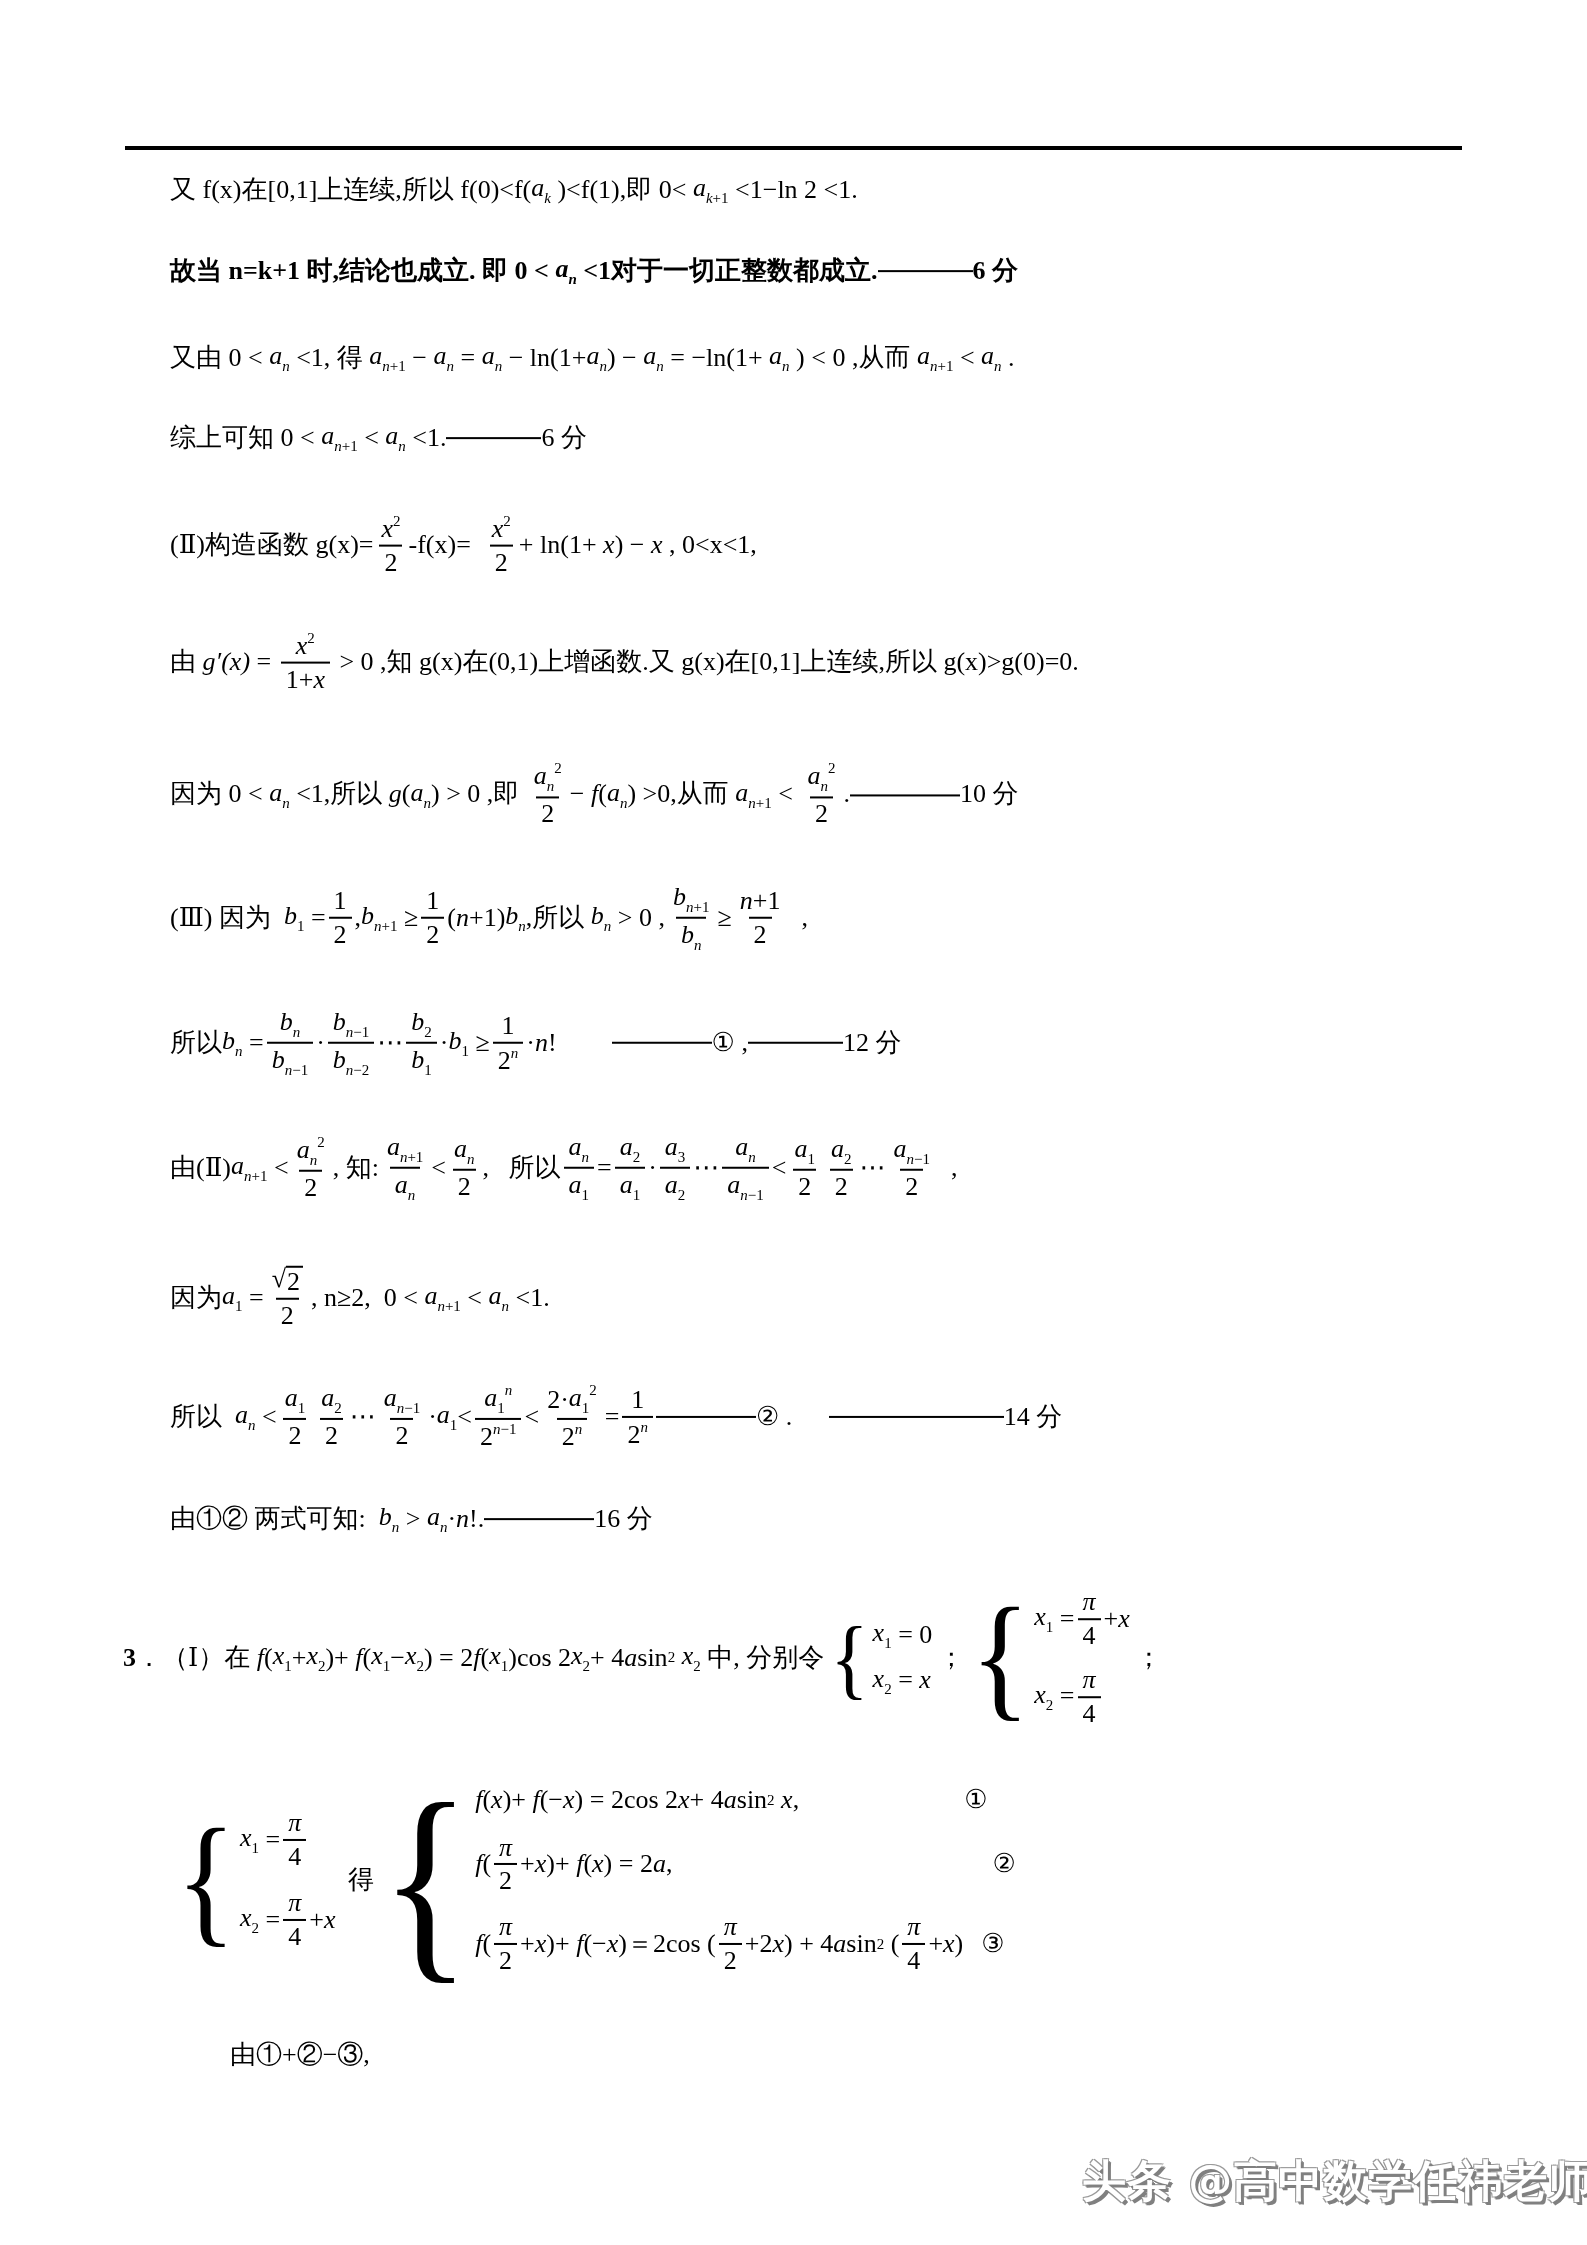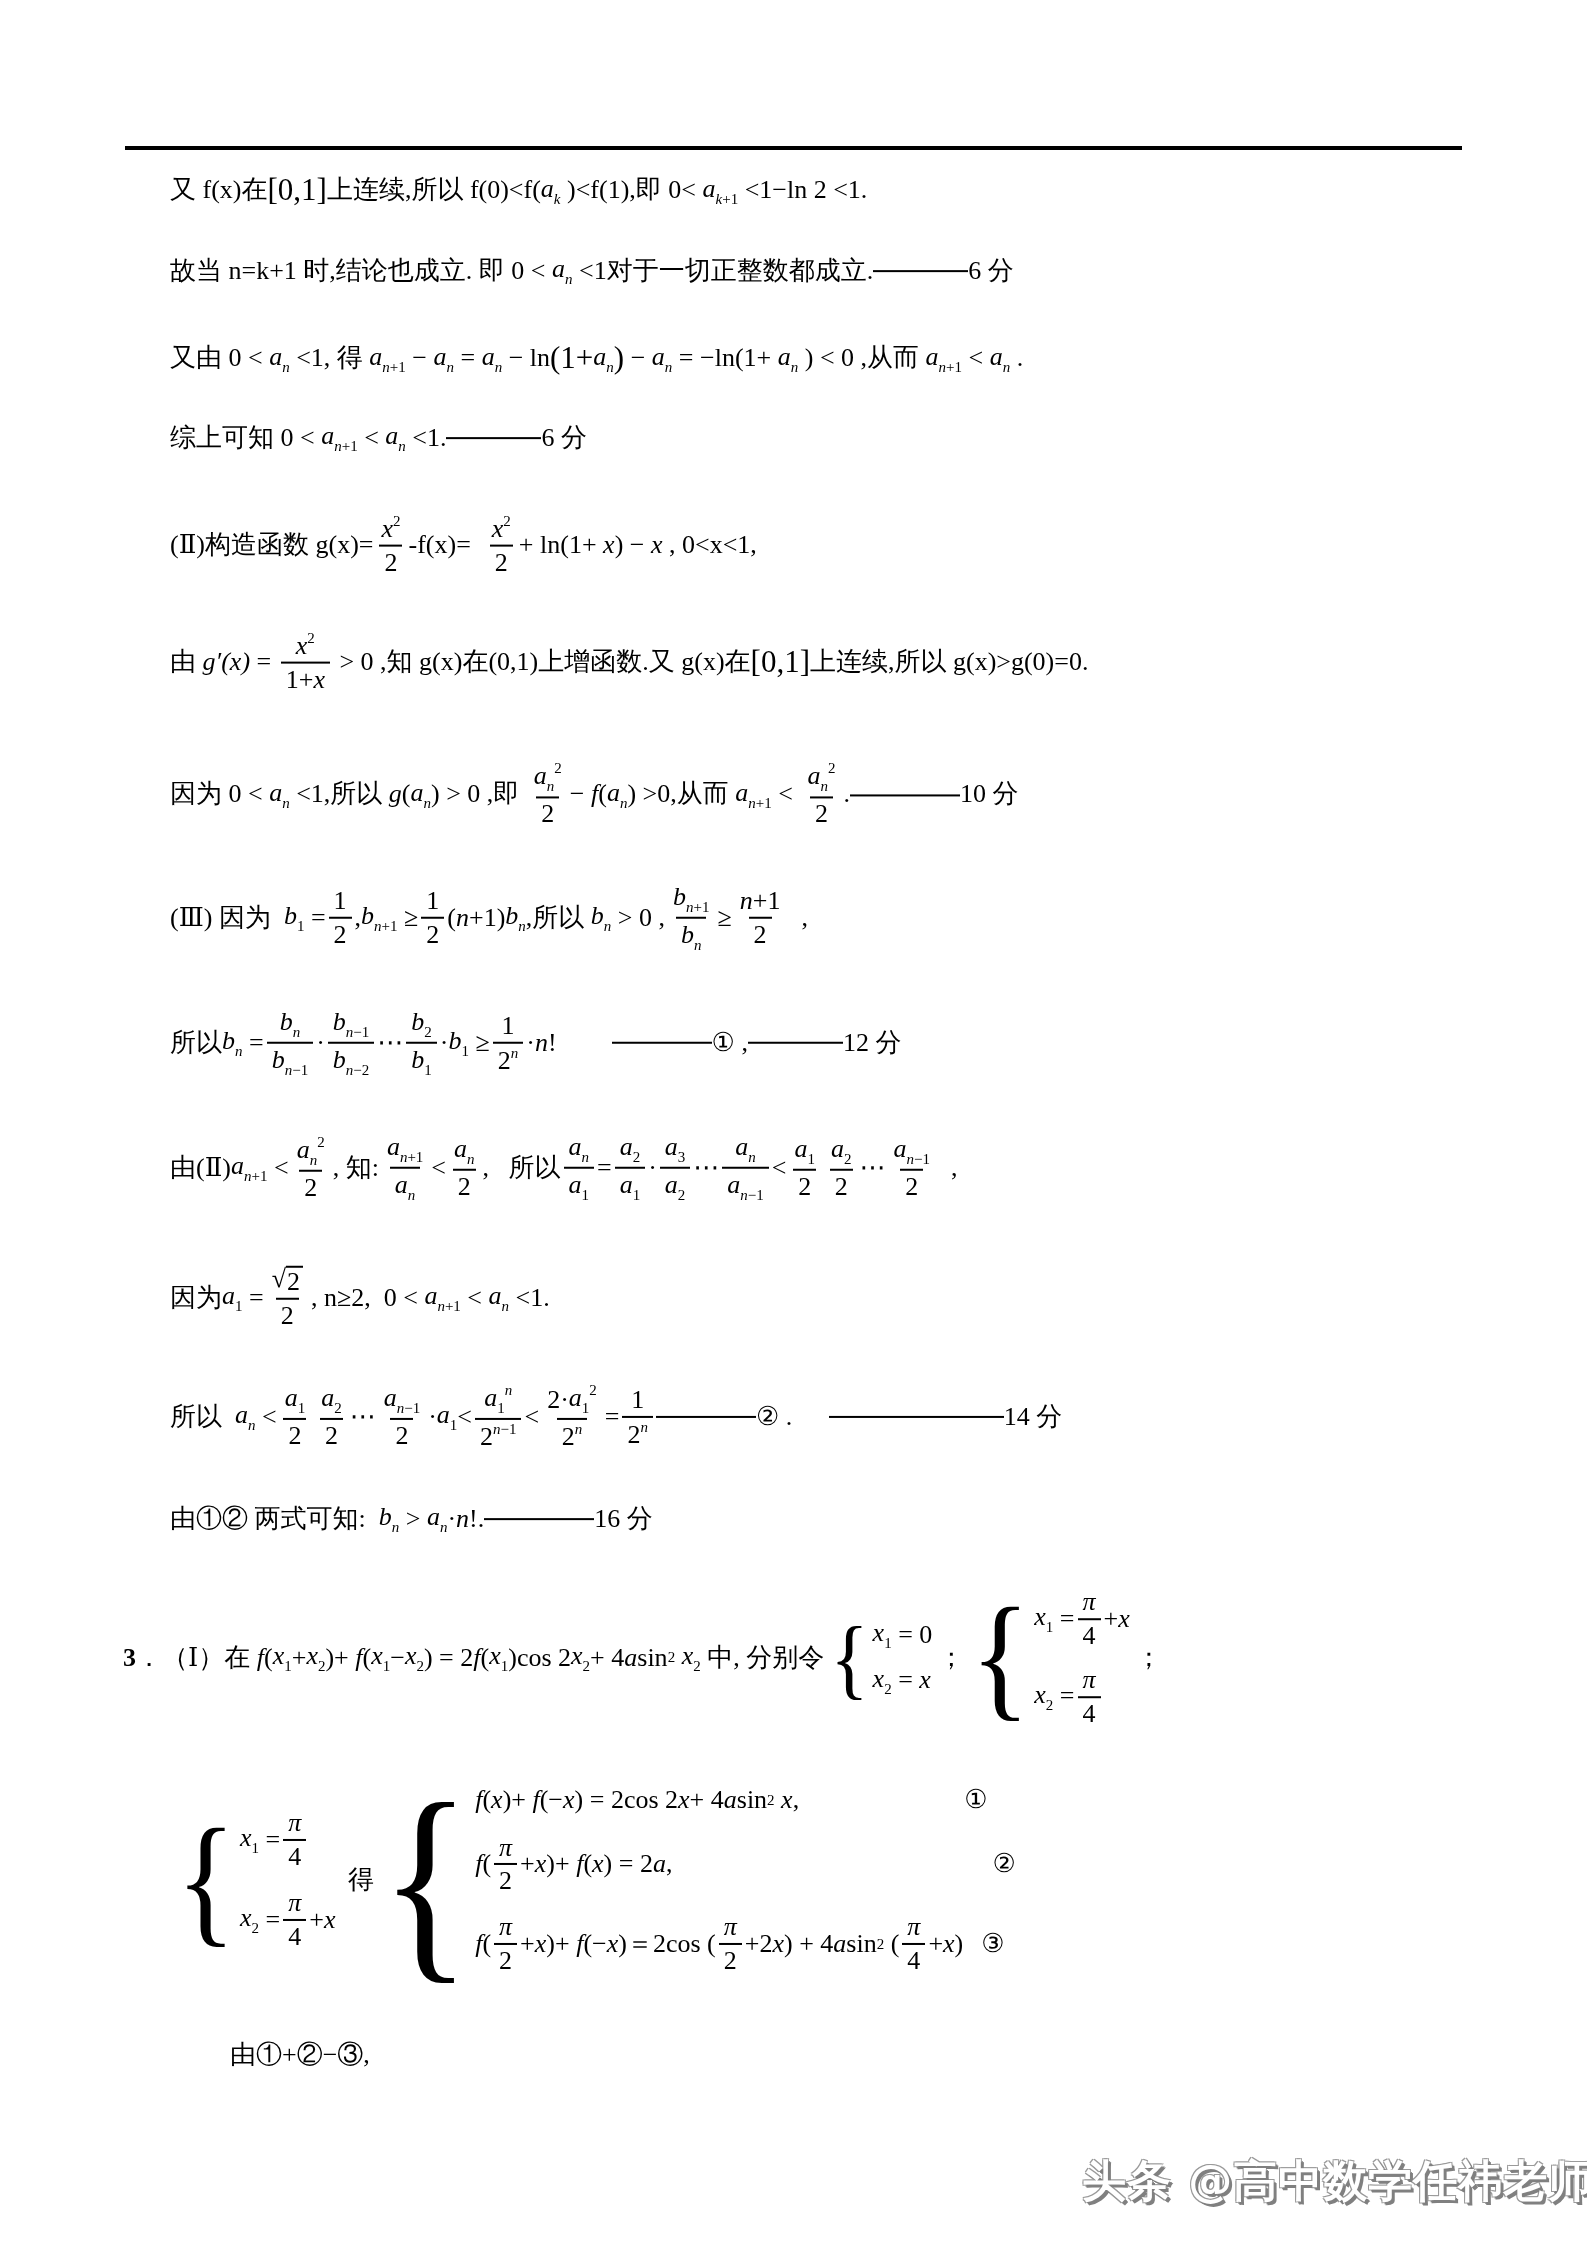--- a/index.html
+++ b/index.html
@@ -19,21 +19,21 @@
   .line{
     position:absolute;
     transform:translateY(-50%);
     display:flex;align-items:center;
     white-space:pre;
     font-size:26px;line-height:1.25;
   }
   .tx{white-space:pre;}
   .it{font-style:italic;}
   .bd{font-weight:700;}
-  .bk{font-size:31px;}
+  .bk{font-size:26px;}
   .var{white-space:nowrap;}
   .var .sb{font-size:15px;vertical-align:-7px;}
   .var .sup{font-size:15px;vertical-align:11px;}
   .supt{font-size:15px;vertical-align:11px;}
   .frac{
     display:inline-flex;flex-direction:column;align-items:center;
     margin:0 3px;line-height:1.15;text-align:center;
   }
   .frac .num{padding:0 5px 1px;display:inline-flex;align-items:center;}
   .frac .den{border-top:2px solid #000;padding:1px 5px 0;display:inline-flex;align-items:center;}
@@ -58,21 +58,21 @@
     white-space:pre;
   }
 </style>
 </head>
 <body>
 
 <div class="page">
   <div class="toprule"></div>
   <div>
       <div class="line" style="left: 170px; top: 190px;"><span class="tx">又 f(x)在</span><span class="tx bk">[0,1]</span><span class="tx">上连续,所以 f(0)&lt;f(</span><span class="var"><span class="it">a</span><span class="sb"><span class="it">k</span></span></span><span class="tx"> )&lt;f(1),即 0&lt; </span><span class="var"><span class="it">a</span><span class="sb"><span class="it">k</span><span>+</span><span>1</span></span></span><span class="tx"> &lt;1−ln 2 &lt;1.</span></div>
-      <div class="line" style="left: 170px; top: 271px;"><span class="tx">故当 n=k+1 时,结论也成立. 即 0 &lt; </span><span class="var"><span class="it">a</span><span class="sb"><span class="it">n</span></span></span><span class="tx"> &lt;1对于一切正整数都成立.</span><span class="dash" style="width: 95px;"></span><span class="tx">6 分</span></div>
+      <div class="line" style="left: 170px; top: 271px; font-weight: bold;"><span class="tx">故当 n=k+1 时,结论也成立. 即 0 &lt; </span><span class="var"><span class="it">a</span><span class="sb"><span class="it">n</span></span></span><span class="tx"> &lt;1对于一切正整数都成立.</span><span class="dash" style="width: 95px;"></span><span class="tx">6 分</span></div>
       <div class="line" style="left: 170px; top: 358px;"><span class="tx">又由 0 &lt; </span><span class="var"><span class="it">a</span><span class="sb"><span class="it">n</span></span></span><span class="tx"> &lt;1, 得 </span><span class="var"><span class="it">a</span><span class="sb"><span class="it">n</span><span>+</span><span>1</span></span></span><span class="tx"> − </span><span class="var"><span class="it">a</span><span class="sb"><span class="it">n</span></span></span><span class="tx"> = </span><span class="var"><span class="it">a</span><span class="sb"><span class="it">n</span></span></span><span class="tx"> − ln</span><span class="tx bk">(1+</span><span class="var"><span class="it">a</span><span class="sb"><span class="it">n</span></span></span><span class="tx bk">)</span><span class="tx"> − </span><span class="var"><span class="it">a</span><span class="sb"><span class="it">n</span></span></span><span class="tx"> = −ln(1+ </span><span class="var"><span class="it">a</span><span class="sb"><span class="it">n</span></span></span><span class="tx"> ) &lt; 0 ,从而 </span><span class="var"><span class="it">a</span><span class="sb"><span class="it">n</span><span>+</span><span>1</span></span></span><span class="tx"> &lt; </span><span class="var"><span class="it">a</span><span class="sb"><span class="it">n</span></span></span><span class="tx"> .</span></div>
       <div class="line" style="left: 170px; top: 438px;"><span class="tx">综上可知 0 &lt; </span><span class="var"><span class="it">a</span><span class="sb"><span class="it">n</span><span>+</span><span>1</span></span></span><span class="tx"> &lt; </span><span class="var"><span class="it">a</span><span class="sb"><span class="it">n</span></span></span><span class="tx"> &lt;1.</span><span class="dash" style="width: 95px;"></span><span class="tx">6 分</span></div>
       <div class="line" style="left: 170px; top: 545px;"><span class="tx">(Ⅱ)构造函数 g(x)=</span><span class="frac"><span class="num"><span class="var"><span class="it">x</span><span class="sup"><span>2</span></span></span></span><span class="den"><span class="tx">2</span></span></span><span class="tx">-f(x)=  </span><span class="frac"><span class="num"><span class="var"><span class="it">x</span><span class="sup"><span>2</span></span></span></span><span class="den"><span class="tx">2</span></span></span><span class="tx">+ ln(1+ </span><span class="tx it">x</span><span class="tx">) − </span><span class="tx it">x</span><span class="tx"> , 0&lt;x&lt;1,</span></div>
       <div class="line" style="left: 170px; top: 662px;"><span class="tx">由 </span><span class="tx it">g′(x)</span><span class="tx"> = </span><span class="frac"><span class="num"><span class="var"><span class="it">x</span><span class="sup"><span>2</span></span></span></span><span class="den"><span class="tx">1+</span><span class="tx it">x</span></span></span><span class="tx"> &gt; 0 ,知 g(x)在(0,1)上增函数.又 g(x)在</span><span class="tx bk">[0,1]</span><span class="tx">上连续,所以 g(x)&gt;g(0)=0.</span></div>
       <div class="line" style="left: 170px; top: 795px;"><span class="tx">因为 0 &lt; </span><span class="var"><span class="it">a</span><span class="sb"><span class="it">n</span></span></span><span class="tx"> &lt;1,所以 </span><span class="tx it">g</span><span class="tx">(</span><span class="var"><span class="it">a</span><span class="sb"><span class="it">n</span></span></span><span class="tx">) &gt; 0 ,即 </span><span class="frac"><span class="num"><span class="var"><span class="it">a</span><span class="sb"><span class="it">n</span></span><span class="sup"><span>2</span></span></span></span><span class="den"><span class="tx">2</span></span></span><span class="tx">− </span><span class="tx it">f</span><span class="tx">(</span><span class="var"><span class="it">a</span><span class="sb"><span class="it">n</span></span></span><span class="tx">) &gt;0,从而 </span><span class="var"><span class="it">a</span><span class="sb"><span class="it">n</span><span>+</span><span>1</span></span></span><span class="tx"> &lt; </span><span class="frac"><span class="num"><span class="var"><span class="it">a</span><span class="sb"><span class="it">n</span></span><span class="sup"><span>2</span></span></span></span><span class="den"><span class="tx">2</span></span></span><span class="tx">.</span><span class="dash" style="width: 110px;"></span><span class="tx">10 分</span></div>
       <div class="line" style="left: 170px; top: 918px;"><span class="tx">(Ⅲ) 因为  </span><span class="var"><span class="it">b</span><span class="sb"><span>1</span></span></span><span class="tx"> =</span><span class="frac"><span class="num"><span class="tx">1</span></span><span class="den"><span class="tx">2</span></span></span><span class="tx">,</span><span class="var"><span class="it">b</span><span class="sb"><span class="it">n</span><span>+</span><span>1</span></span></span><span class="tx"> ≥</span><span class="frac"><span class="num"><span class="tx">1</span></span><span class="den"><span class="tx">2</span></span></span><span class="tx">(</span><span class="tx it">n</span><span class="tx">+1)</span><span class="var"><span class="it">b</span><span class="sb"><span class="it">n</span></span></span><span class="tx">,所以 </span><span class="var"><span class="it">b</span><span class="sb"><span class="it">n</span></span></span><span class="tx"> &gt; 0 ,</span><span class="frac"><span class="num"><span class="var"><span class="it">b</span><span class="sb"><span class="it">n</span><span>+</span><span>1</span></span></span></span><span class="den"><span class="var"><span class="it">b</span><span class="sb"><span class="it">n</span></span></span></span></span><span class="tx">≥</span><span class="frac"><span class="num"><span class="tx it">n</span><span class="tx">+1</span></span><span class="den"><span class="tx">2</span></span></span><span class="tx">  ,</span></div>
       <div class="line" style="left: 170px; top: 1043px;"><span class="tx">所以</span><span class="var"><span class="it">b</span><span class="sb"><span class="it">n</span></span></span><span class="tx"> =</span><span class="frac"><span class="num"><span class="var"><span class="it">b</span><span class="sb"><span class="it">n</span></span></span></span><span class="den"><span class="var"><span class="it">b</span><span class="sb"><span class="it">n</span><span>−</span><span>1</span></span></span></span></span><span class="tx">·</span><span class="frac"><span class="num"><span class="var"><span class="it">b</span><span class="sb"><span class="it">n</span><span>−</span><span>1</span></span></span></span><span class="den"><span class="var"><span class="it">b</span><span class="sb"><span class="it">n</span><span>−</span><span>2</span></span></span></span></span><span class="tx">⋯</span><span class="frac"><span class="num"><span class="var"><span class="it">b</span><span class="sb"><span>2</span></span></span></span><span class="den"><span class="var"><span class="it">b</span><span class="sb"><span>1</span></span></span></span></span><span class="tx">·</span><span class="var"><span class="it">b</span><span class="sb"><span>1</span></span></span><span class="tx"> ≥</span><span class="frac"><span class="num"><span class="tx">1</span></span><span class="den"><span class="var"><span class="">2</span><span class="sup"><span class="it">n</span></span></span></span></span><span class="tx">·</span><span class="tx it">n</span><span class="tx">!</span><span class="gap" style="width: 55px;"></span><span class="dash" style="width: 100px;"></span><span class="tx">① ,</span><span class="dash" style="width: 95px;"></span><span class="tx">12 分</span></div>
       <div class="line" style="left: 170px; top: 1168px;"><span class="tx">由(Ⅱ)</span><span class="var"><span class="it">a</span><span class="sb"><span class="it">n</span><span>+</span><span>1</span></span></span><span class="tx"> &lt;</span><span class="frac"><span class="num"><span class="var"><span class="it">a</span><span class="sb"><span class="it">n</span></span><span class="sup"><span>2</span></span></span></span><span class="den"><span class="tx">2</span></span></span><span class="tx">, 知:</span><span class="frac"><span class="num"><span class="var"><span class="it">a</span><span class="sb"><span class="it">n</span><span>+</span><span>1</span></span></span></span><span class="den"><span class="var"><span class="it">a</span><span class="sb"><span class="it">n</span></span></span></span></span><span class="tx">&lt;</span><span class="frac"><span class="num"><span class="var"><span class="it">a</span><span class="sb"><span class="it">n</span></span></span></span><span class="den"><span class="tx">2</span></span></span><span class="tx">,   所以</span><span class="frac"><span class="num"><span class="var"><span class="it">a</span><span class="sb"><span class="it">n</span></span></span></span><span class="den"><span class="var"><span class="it">a</span><span class="sb"><span>1</span></span></span></span></span><span class="tx">=</span><span class="frac"><span class="num"><span class="var"><span class="it">a</span><span class="sb"><span>2</span></span></span></span><span class="den"><span class="var"><span class="it">a</span><span class="sb"><span>1</span></span></span></span></span><span class="tx">·</span><span class="frac"><span class="num"><span class="var"><span class="it">a</span><span class="sb"><span>3</span></span></span></span><span class="den"><span class="var"><span class="it">a</span><span class="sb"><span>2</span></span></span></span></span><span class="tx">⋯</span><span class="frac"><span class="num"><span class="var"><span class="it">a</span><span class="sb"><span class="it">n</span></span></span></span><span class="den"><span class="var"><span class="it">a</span><span class="sb"><span class="it">n</span><span>−</span><span>1</span></span></span></span></span><span class="tx">&lt;</span><span class="frac"><span class="num"><span class="var"><span class="it">a</span><span class="sb"><span>1</span></span></span></span><span class="den"><span class="tx">2</span></span></span><span class="frac"><span class="num"><span class="var"><span class="it">a</span><span class="sb"><span>2</span></span></span></span><span class="den"><span class="tx">2</span></span></span><span class="tx">⋯</span><span class="frac"><span class="num"><span class="var"><span class="it">a</span><span class="sb"><span class="it">n</span><span>−</span><span>1</span></span></span></span><span class="den"><span class="tx">2</span></span></span><span class="tx">  ,</span></div>
       <div class="line" style="left: 170px; top: 1298px;"><span class="tx">因为</span><span class="var"><span class="it">a</span><span class="sb"><span>1</span></span></span><span class="tx"> =</span><span class="frac"><span class="num"><span class="sqrt"><span class="sign">√</span><span class="bar">2</span></span></span><span class="den"><span class="tx">2</span></span></span><span class="tx">, n≥2,  0 &lt; </span><span class="var"><span class="it">a</span><span class="sb"><span class="it">n</span><span>+</span><span>1</span></span></span><span class="tx"> &lt; </span><span class="var"><span class="it">a</span><span class="sb"><span class="it">n</span></span></span><span class="tx"> &lt;1.</span></div>
       <div class="line" style="left: 170px; top: 1417px;"><span class="tx">所以  </span><span class="var"><span class="it">a</span><span class="sb"><span class="it">n</span></span></span><span class="tx"> &lt;</span><span class="frac"><span class="num"><span class="var"><span class="it">a</span><span class="sb"><span>1</span></span></span></span><span class="den"><span class="tx">2</span></span></span><span class="frac"><span class="num"><span class="var"><span class="it">a</span><span class="sb"><span>2</span></span></span></span><span class="den"><span class="tx">2</span></span></span><span class="tx">⋯</span><span class="frac"><span class="num"><span class="var"><span class="it">a</span><span class="sb"><span class="it">n</span><span>−</span><span>1</span></span></span></span><span class="den"><span class="tx">2</span></span></span><span class="tx">·</span><span class="var"><span class="it">a</span><span class="sb"><span>1</span></span></span><span class="tx">&lt;</span><span class="frac"><span class="num"><span class="var"><span class="it">a</span><span class="sb"><span>1</span></span><span class="sup"><span class="it">n</span></span></span></span><span class="den"><span class="var"><span class="">2</span><span class="sup"><span class="it">n</span><span>−</span><span>1</span></span></span></span></span><span class="tx">&lt;</span><span class="frac"><span class="num"><span class="tx">2·</span><span class="var"><span class="it">a</span><span class="sb"><span>1</span></span><span class="sup"><span>2</span></span></span></span><span class="den"><span class="var"><span class="">2</span><span class="sup"><span class="it">n</span></span></span></span></span><span class="tx">=</span><span class="frac"><span class="num"><span class="tx">1</span></span><span class="den"><span class="var"><span class="">2</span><span class="sup"><span class="it">n</span></span></span></span></span><span class="dash" style="width: 100px;"></span><span class="tx">② . </span><span class="gap" style="width: 30px;"></span><span class="dash" style="width: 175px;"></span><span class="tx">14 分</span></div>

